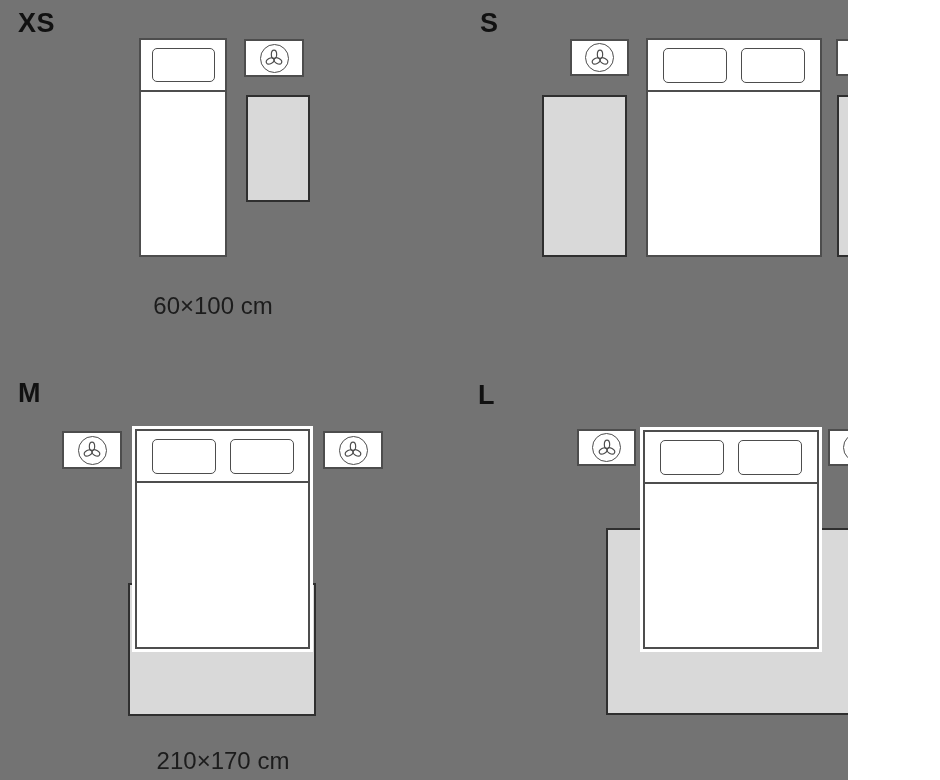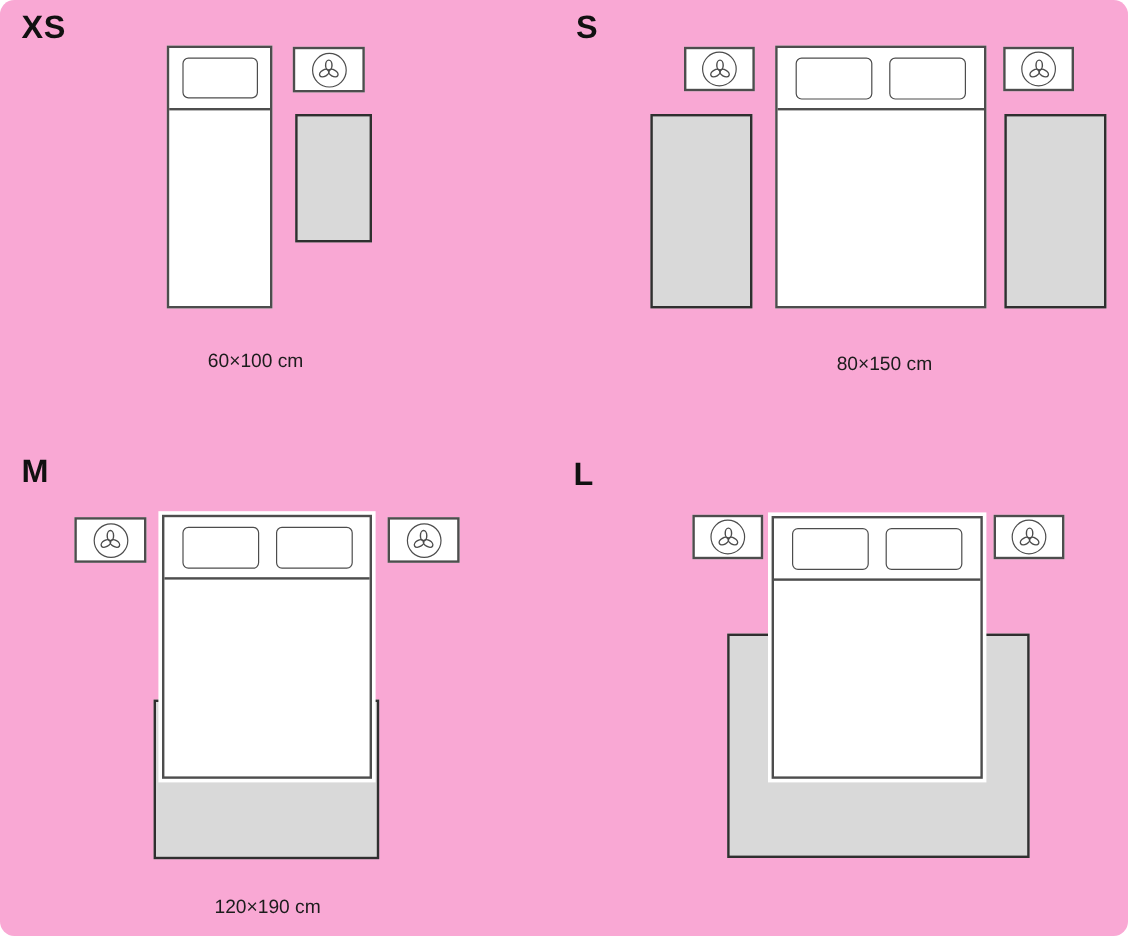--- a/index.html
+++ b/index.html
@@ -3,42 +3,41 @@
 <meta charset="utf-8">
 <style>
   html, body {
     margin: 0;
     padding: 0;
     background: #ffffff;
     font-family: "Liberation Sans", sans-serif;
   }
   .canvas {
     position: relative;
-    width: 940px;
+    width: 848px;
     height: 780px;
-    background: #f9a8d4;
+    background: #737373;
     overflow: hidden;
-    border-radius: 12px;
   }
   .section {
     position: absolute;
   }
   .size-label {
     position: absolute;
     font-size: 27px;
     font-weight: 700;
     color: #111111;
     letter-spacing: 0.5px;
     line-height: 1;
   }
   .caption {
     position: absolute;
     width: 200px;
     text-align: center;
-    font-size: 16px;
+    font-size: 24px;
     font-weight: 400;
     color: #1c1c1c;
     line-height: 1.1;
     white-space: nowrap;
   }
   .bed {
     position: absolute;
     background: #ffffff;
     border: 2px solid #4d4d4d;
     box-sizing: border-box;
@@ -153,21 +152,20 @@
             <ellipse cx="12" cy="8.1" rx="2.9" ry="4.7" transform="rotate(120 12 12.8)"></ellipse>
             <ellipse cx="12" cy="8.1" rx="2.9" ry="4.7" transform="rotate(-120 12 12.8)"></ellipse>
           </g>
         </svg>
       </div>
     </div>
 
     <div class="rug" style="left:72px; top:95px; width:85px; height:162px;"></div>
     <div class="rug" style="left:367px; top:95px; width:85px; height:162px;"></div>
 
-    <div class="caption" style="left:167px; top:295px;">80×150 cm</div>
   </div>
 
   <div class="section" style="left:0; top:370px; width:470px; height:410px;">
     <div class="size-label" style="left:18px; top:10px;">M</div>
 
     <div class="nightstand" style="left:62px; top:61px; width:60px; height:38px;">
       <div class="ns-circle">
         <svg width="22" height="22" viewBox="0 0 24 24" aria-hidden="true">
           <g fill="none" stroke="#4d4d4d" stroke-width="1.3">
             <ellipse cx="12" cy="8.1" rx="2.9" ry="4.7"></ellipse>
@@ -192,21 +190,21 @@
         <svg width="22" height="22" viewBox="0 0 24 24" aria-hidden="true">
           <g fill="none" stroke="#4d4d4d" stroke-width="1.3">
             <ellipse cx="12" cy="8.1" rx="2.9" ry="4.7"></ellipse>
             <ellipse cx="12" cy="8.1" rx="2.9" ry="4.7" transform="rotate(120 12 12.8)"></ellipse>
             <ellipse cx="12" cy="8.1" rx="2.9" ry="4.7" transform="rotate(-120 12 12.8)"></ellipse>
           </g>
         </svg>
       </div>
     </div>
 
-    <div class="caption" style="left:123px; top:378px;">120×190 cm</div>
+    <div class="caption" style="left:123px; top:378px;">210×170 cm</div>
   </div>
 
   <div class="section" style="left:470px; top:370px; width:470px; height:410px;">
     <div class="size-label" style="left:8px; top:12px;">L</div>
 
     <div class="nightstand" style="left:107px; top:59px; width:59px; height:37px;">
       <div class="ns-circle">
         <svg width="22" height="22" viewBox="0 0 24 24" aria-hidden="true">
           <g fill="none" stroke="#4d4d4d" stroke-width="1.3">
             <ellipse cx="12" cy="8.1" rx="2.9" ry="4.7"></ellipse>

